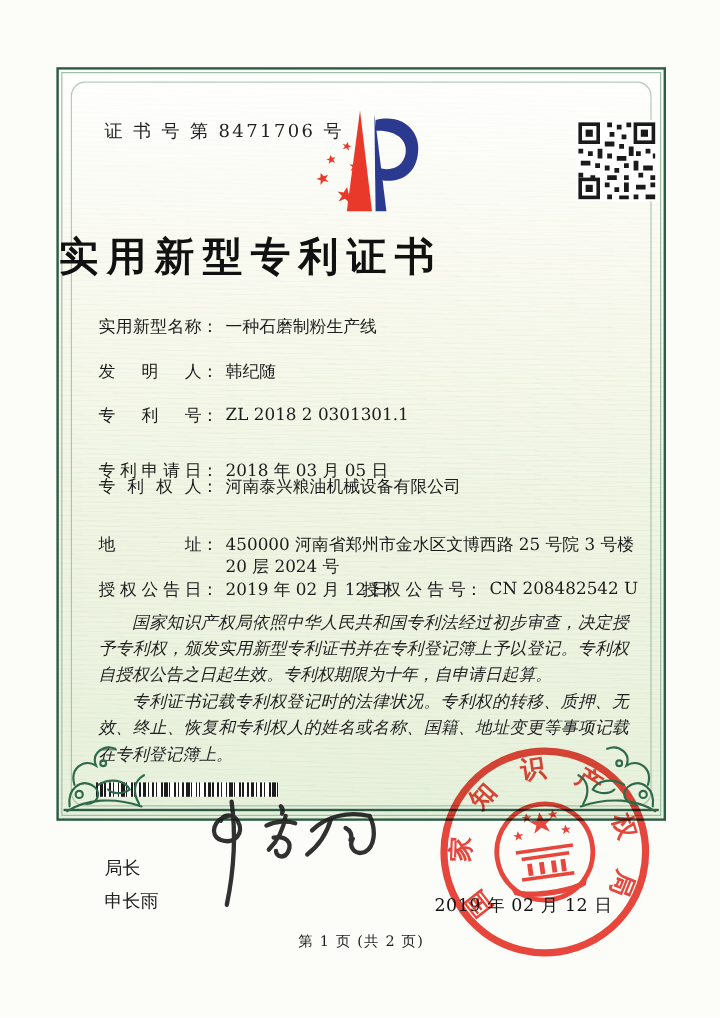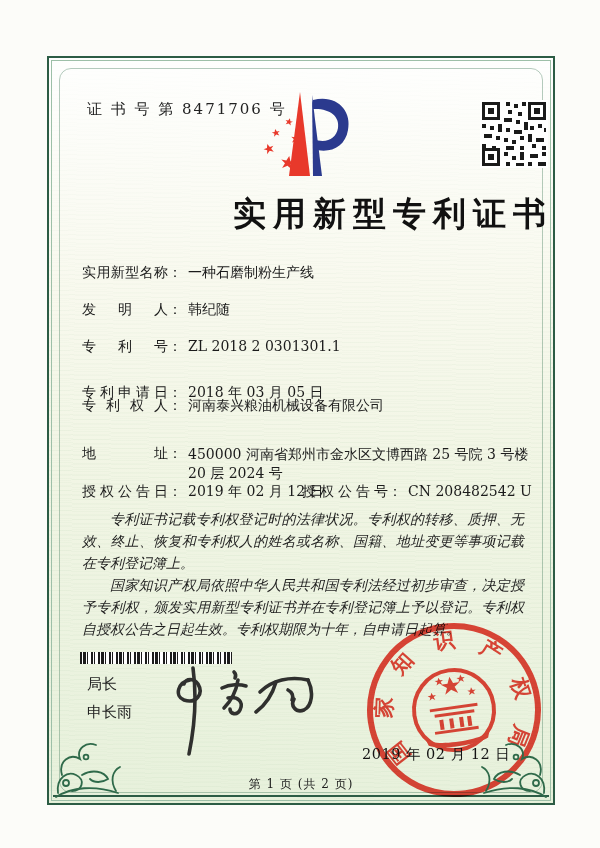--- a/index.html
+++ b/index.html
@@ -1,53 +1,53 @@
 <!DOCTYPE html>
 <html><head>
 <meta charset="utf-8">
 <style>
   html,body{margin:0;padding:0;}
   body{background:#ffffff;font-family:"DejaVu Serif","Liberation Serif",serif;}
   #page{position:relative;width:600px;height:848px;background:#fcfcf9;overflow:hidden;}
 
   
   .frame{
-    position:absolute;left:47px;top:56px;width:508px;height:749px;
+    position:absolute;left:47px;top:56px;width:508px;height:628px;
     border:2px solid #2c5c45;box-sizing:border-box;
     background:
       linear-gradient(180deg, rgba(255,255,255,.95) 0%, rgba(250,250,240,.75) 30%, rgba(240,245,226,.65) 55%, rgba(227,239,215,.75) 100%),
       repeating-linear-gradient(1.5deg, rgba(110,165,115,.12) 0 1px, rgba(0,0,0,0) 1px 4px),
       repeating-linear-gradient(-1.5deg, rgba(110,165,115,.09) 0 1px, rgba(0,0,0,0) 1px 5px),
       #f4f6e9;
   }
   .frame-inner{position:absolute;inset:2px;border:1px solid #9dbfa8;pointer-events:none;}
   .frame-faint{position:absolute;inset:10px;border:1px solid rgba(90,140,110,.45);border-radius:12px;pointer-events:none;}
   .bottom-rule{position:absolute;left:4px;right:4px;bottom:3px;height:3px;border-top:2px solid #2c5c45;}
 
   .abs{position:absolute;}
 
   .cert-no{left:38px;top:42px;font-size:15px;letter-spacing:2px;color:#222;}
 
-  .title{left:0;right:0;top:134px;text-align:right;font-size:33px;font-weight:600;color:#111;letter-spacing:7px;}
+  .title{left:0;right:0;top:134px;text-align:left;font-size:33px;font-weight:600;color:#111;letter-spacing:7px;}
 
   
   .field{left:33px;font-size:14px;color:#1b1b1b;white-space:nowrap;}
   .lbl{display:inline-block;width:86px;text-align:justify;text-align-last:justify;vertical-align:top;}
   .colon{display:inline-block;vertical-align:top;}
   .val{display:inline-block;margin-left:6px;vertical-align:top;}
   .val.wrap{white-space:normal;width:362px;line-height:19px;}
   .pair2{left:253px;}
 
   .body-text{left:33px;top:450px;width:442px;font-size:14px;line-height:22px;color:#1f1f1f;text-align:justify;font-style:italic;}
   .body-text p{margin:0;text-indent:2em;}
 
   .barcode{left:31px;top:594px;width:152px;height:12px;
     background:repeating-linear-gradient(90deg,#1c1c1c 0 1.5px,#fff 1.5px 3px,#1c1c1c 3px 6px,#fff 6px 7px,#1c1c1c 7px 8px,#fff 8px 11px,#1c1c1c 11px 12.5px,#fff 12.5px 14px,#1c1c1c 14px 15px,#fff 15px 18px);}
 
-  .signer{left:38px;top:612px;font-size:15px;color:#222;font-family:"DejaVu Sans","Liberation Sans",sans-serif;line-height:28px;}
+  .signer{left:38px;top:651px;font-size:15px;color:#222;font-family:"DejaVu Sans","Liberation Sans",sans-serif;line-height:28px;}
 
   .sig-svg{left:111px;top:604px;}
   .seal-svg{left:313px;top:560px;transform:rotate(-8deg);opacity:.92;mix-blend-mode:multiply;}
   .seal-date{left:313px;top:687px;font-size:14.5px;color:#141414;letter-spacing:.5px;z-index:5;}
 
   .page-info{left:0;right:0;top:718px;text-align:center;font-size:12px;color:#1d1d1d;letter-spacing:1px;}
 
   .back-note{position:absolute;left:0;right:0;top:814px;text-align:center;font-size:13px;color:#2a2a2a;font-style:italic;letter-spacing:2px;}
 
   .flourish{position:absolute;bottom:4px;}
@@ -121,22 +121,22 @@
       <span class="lbl">地址</span><span class="colon">：</span><span class="val wrap">450000 河南省郑州市金水区文博西路 25 号院 3 号楼 20 层 2024 号</span>
     </div>
     <div class="abs field" style="top:425px;">
       <span class="lbl">授权公告日</span><span class="colon">：</span><span class="val">2019 年 02 月 12 日</span>
     </div>
     <div class="abs field pair2" style="top:425px;">
       <span class="lbl">授权公告号</span><span class="colon">：</span><span class="val">CN 208482542 U</span>
     </div>
 
     <div class="abs body-text">
+      <p>国家知识产权局依照中华人民共和国专利法经过初步审查，决定授予专利权，颁发实用新型专利证书并在专利登记簿上予以登记。专利权自授权公告之日起生效。专利权期限为十年，自申请日起算。</p>
       <p>专利证书记载专利权登记时的法律状况。专利权的转移、质押、无效、终止、恢复和专利权人的姓名或名称、国籍、地址变更等事项记载在专利登记簿上。</p>
-      <p>国家知识产权局依照中华人民共和国专利法经过初步审查，决定授予专利权，颁发实用新型专利证书并在专利登记簿上予以登记。专利权自授权公告之日起生效。专利权期限为十年，自申请日起算。</p>
     </div>
 
     <div class="abs barcode"></div>
 
     <div class="abs signer">
       <div>局长</div>
       <div>申长雨</div>
     </div>
 
     <svg class="abs sig-svg" width="170" height="100" viewBox="0 0 170 100" aria-label="申长雨">

